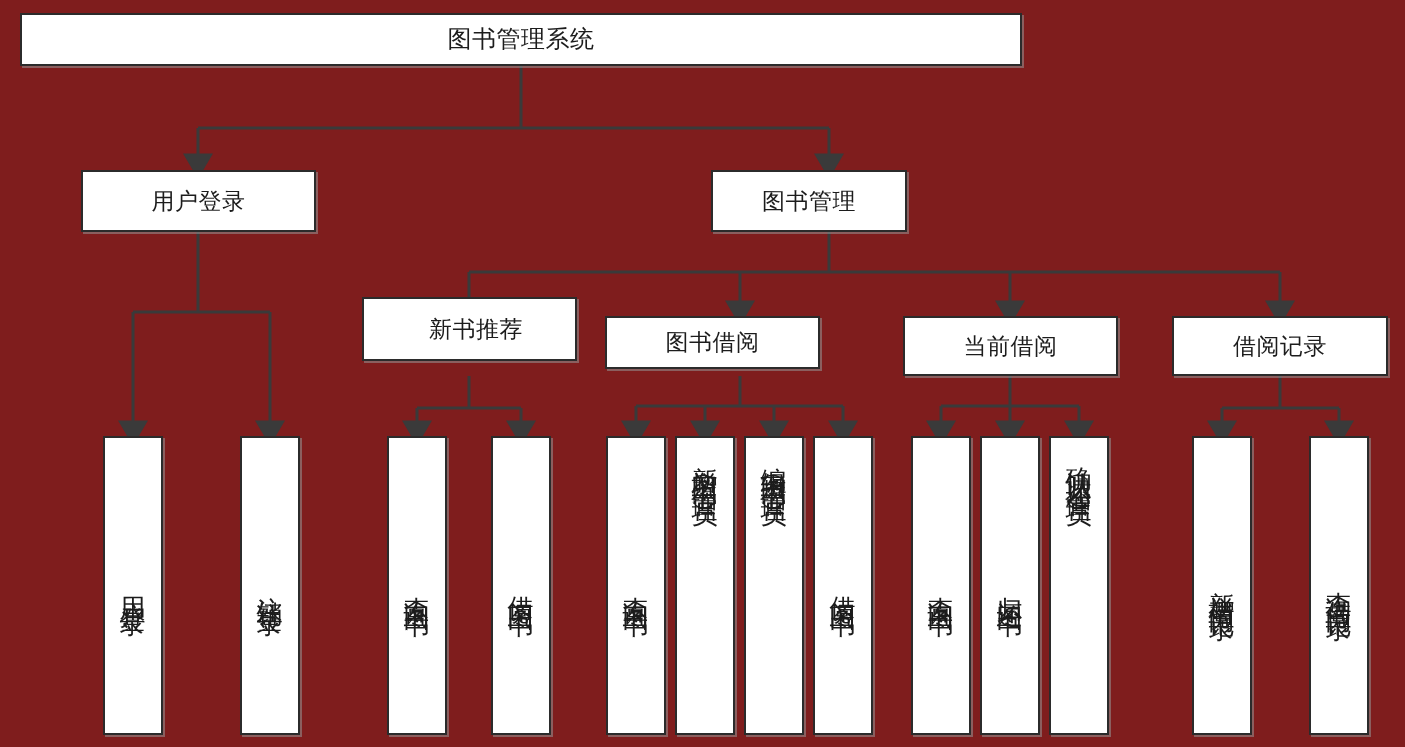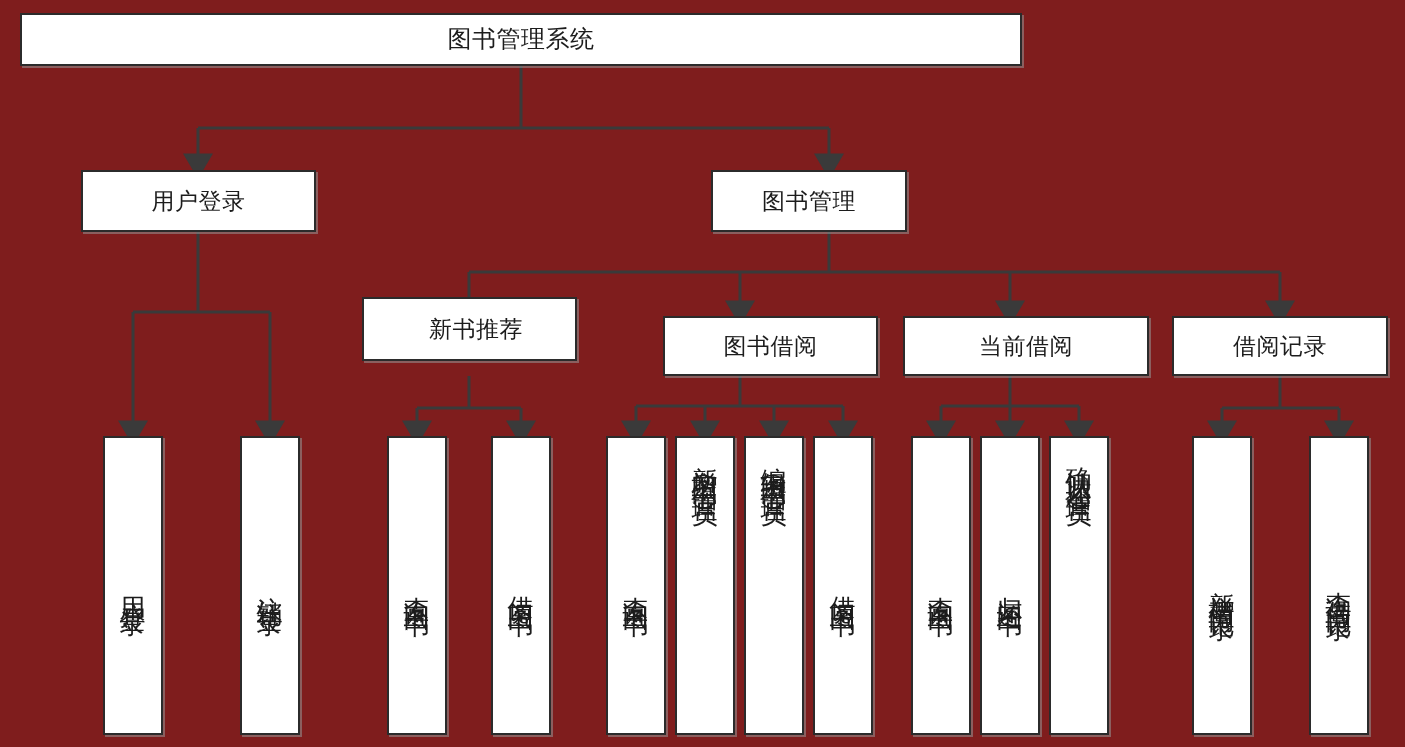--- a/index.html
+++ b/index.html
@@ -138,24 +138,24 @@
   <div class="node h" style="left:81px; top:170px; width:235px; height:62px;">
     <span class="node-label">用户登录</span>
   </div>
   <div class="node h" style="left:711px; top:170px; width:196px; height:62px;">
     <span class="node-label">图书管理</span>
   </div>
 
   <div class="node h" style="left:362px; top:297px; width:215px; height:64px;padding-left:13px;">
     <span class="node-label">新书推荐</span>
   </div>
-  <div class="node h" style="left:663px; top:316px; width:215px; height:60px;">
+  <div class="node h" style="left:605px; top:316px; width:215px; height:53px;">
     <span class="node-label">图书借阅</span>
   </div>
-  <div class="node h" style="left:903px; top:316px; width:246px; height:60px;">
+  <div class="node h" style="left:903px; top:316px; width:215px; height:60px;">
     <span class="node-label">当前借阅</span>
   </div>
   <div class="node h" style="left:1172px; top:316px; width:216px; height:60px;">
     <span class="node-label">借阅记录</span>
   </div>
 
   <div class="node v centered" style="left:103px; top:436px; width:60px; height:299px;">
     <span class="node-label">用户登录</span>
   </div>
   <div class="node v centered" style="left:240px; top:436px; width:60px; height:299px;">

